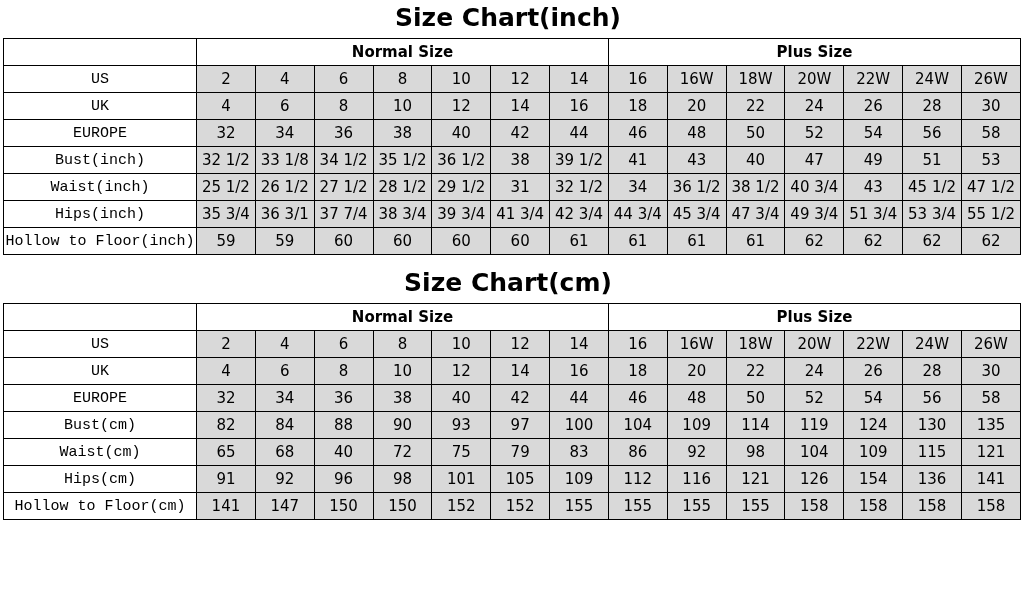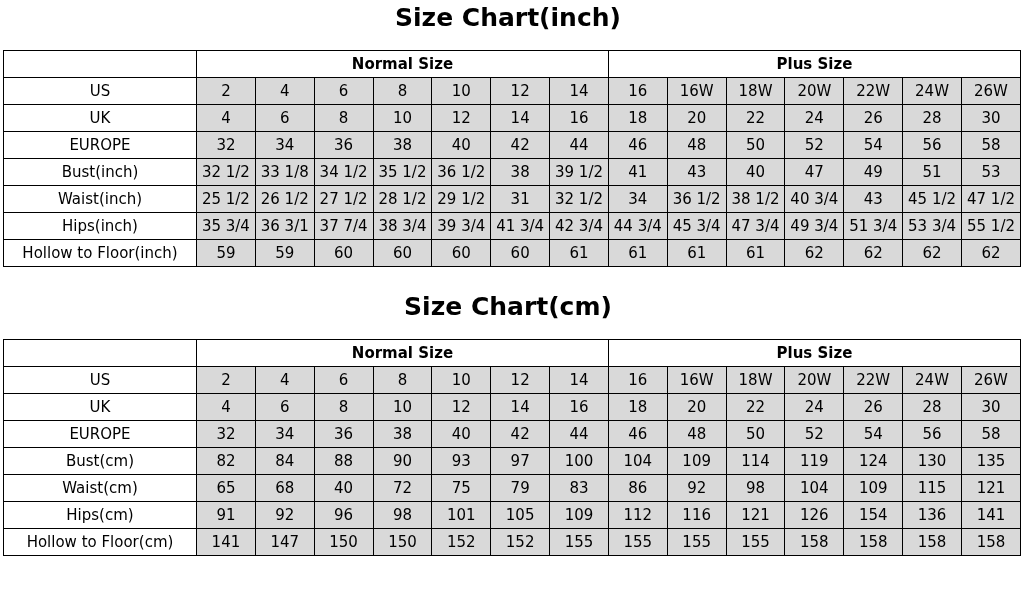--- a/index.html
+++ b/index.html
@@ -22,36 +22,37 @@
     text-align: center;
     font-weight: bold;
     font-size: 25px;
     letter-spacing: 0px;
     padding: 3px 0 6px 0;
     font-family: "DejaVu Sans", sans-serif;
   }
   table.size-table {
     border-collapse: collapse;
     width: 1018px;
-    margin: 12px 3px;
+    margin: 0 3px;
     table-layout: fixed;
   }
   table.size-table td {
     border: 1px solid #000000;
     text-align: center;
     font-size: 15px;
     height: 26px;
     padding: 0 1px;
     overflow: hidden;
     white-space: nowrap;
   }
   td.rowlabel {
     width: 190px;
     background: #ffffff;
     font-size: 15px;
+    font-family: Liberation Mono, monospace;
   }
   td.corner {
     background: #ffffff;
     border-right: 1px solid #000;
   }
   td.grouphdr {
     background: #ffffff;
     font-size: 19px;
     font-weight: bold;
     height: 30px;

